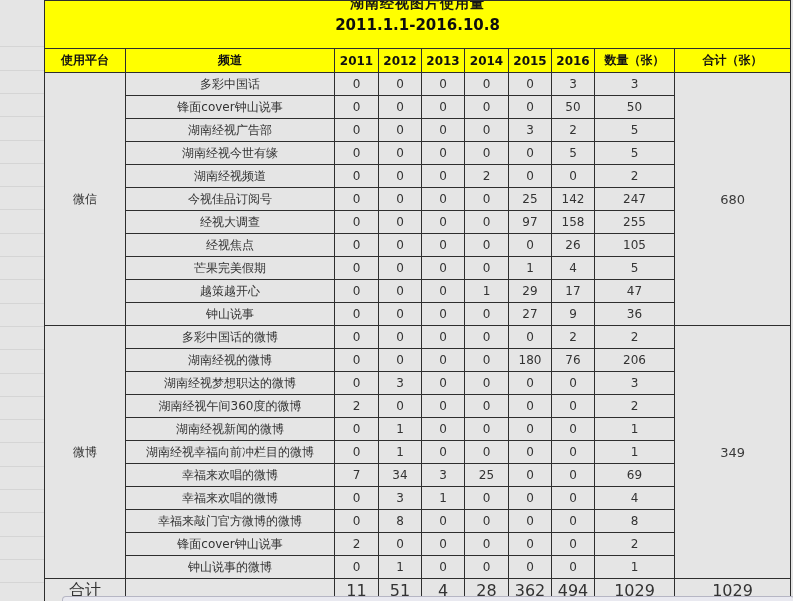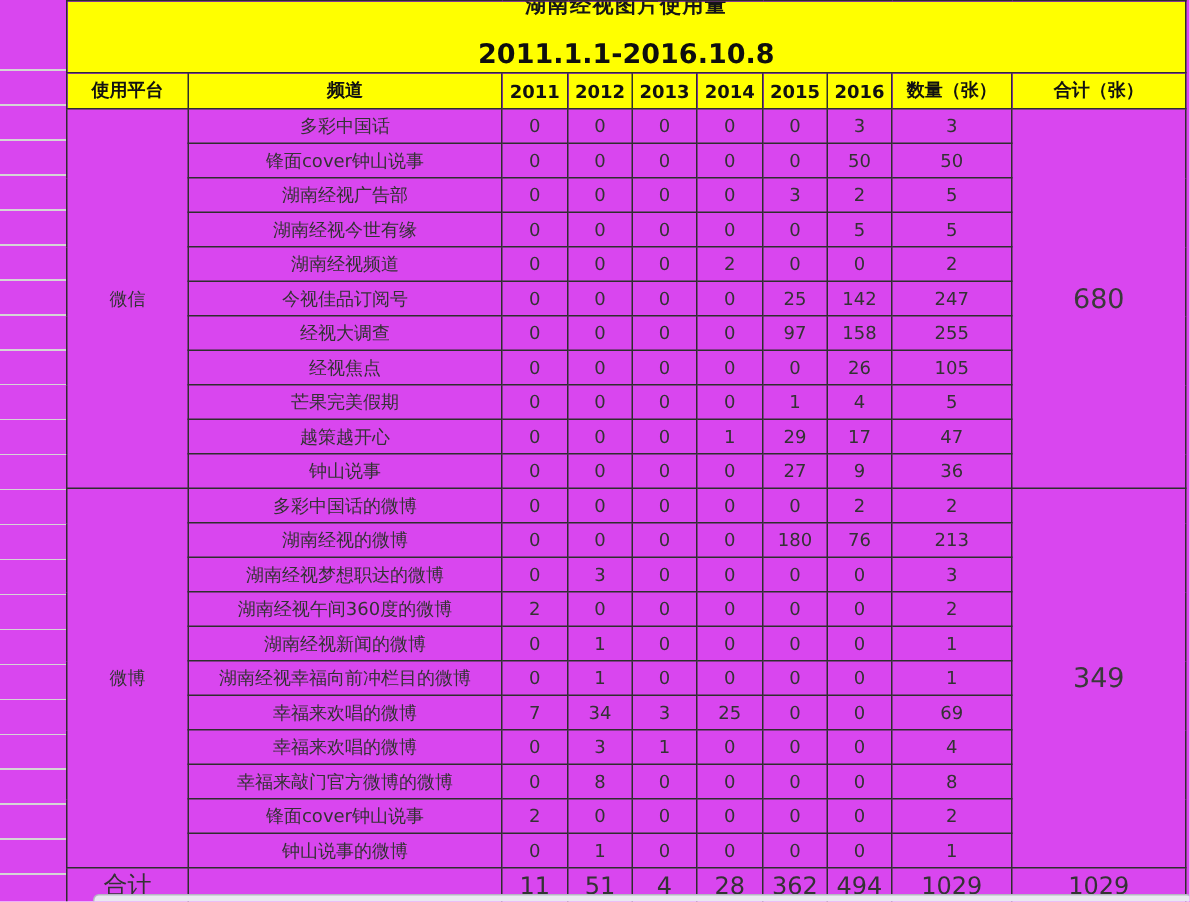--- a/index.html
+++ b/index.html
@@ -1,30 +1,30 @@
 <!DOCTYPE html>
 <html><head>
 <meta charset="utf-8">
 <style>
   html,body{margin:0;padding:0;background:#fff;}
-  .screen{position:relative;width:793px;height:601px;background:#d946ef;overflow:hidden;
+  .screen{position:relative;width:793px;height:601px;background:#e5e5e5;overflow:hidden;
           font-family:"DejaVu Sans","Liberation Sans",sans-serif;}
   .gutter{position:absolute;left:0;top:24px;width:44px;height:577px;
           background:repeating-linear-gradient(to bottom,transparent 0,transparent 22.3px,#d5d5d5 22.3px,#d5d5d5 23.3px);}
   table.main{position:absolute;left:44px;top:0;width:746px;border-collapse:collapse;table-layout:fixed;}
   .main td,.main th{border:1px solid #2e2e2e;padding:0;text-align:center;overflow:hidden;white-space:nowrap;}
   .title-cell{background:#FFFF00;height:47px;vertical-align:top;}
   .t1{font-weight:bold;font-size:14px;margin-top:-6px;color:#151515;letter-spacing:1px;}
-  .t2{font-weight:bold;font-size:18px;margin-top:13px;color:#0e0e0e;}
+  .t2{font-weight:bold;font-size:15px;margin-top:3px;color:#0e0e0e;}
   .head-row th{background:#FFFF00;height:23px;font-size:12px;font-weight:bold;color:#111;margin-left:24px;}
   tr.r{height:23px;}
   .c{font-size:12px;color:#333;}
   .ch{font-size:12px;color:#333;}
   .plat{font-size:12px;color:#333;vertical-align:middle;font-family:Liberation Mono, monospace;}
-  .total{font-size:18px;color:#3a3a3a;vertical-align:middle;margin-left:40px;}
+  .total{font-size:13px;color:#3a3a3a;vertical-align:middle;margin-left:40px;}
   .foot td{font-size:16px;color:#333;height:23px;}
   .hscroll{position:absolute;left:62px;top:596px;width:731px;height:5px;background:#e9e9f0;
            border:1px solid #b6b6c4;border-bottom:none;border-radius:4px 4px 0 0;}
 </style>
 </head>
 <body>
 
 <div class="screen">
   <div class="gutter"></div>
 
@@ -189,21 +189,21 @@
       <td class="total" rowspan="11">349</td>
     </tr>
     <tr class="r">
       <td class="ch">湖南经视的微博</td>
       <td class="c">0</td>
       <td class="c">0</td>
       <td class="c">0</td>
       <td class="c">0</td>
       <td class="c">180</td>
       <td class="c">76</td>
-      <td class="c">213</td>
+      <td class="c">206</td>
     </tr>
     <tr class="r">
       <td class="ch">湖南经视梦想职达的微博</td>
       <td class="c">0</td>
       <td class="c">3</td>
       <td class="c">0</td>
       <td class="c">0</td>
       <td class="c">0</td>
       <td class="c">0</td>
       <td class="c">3</td>

